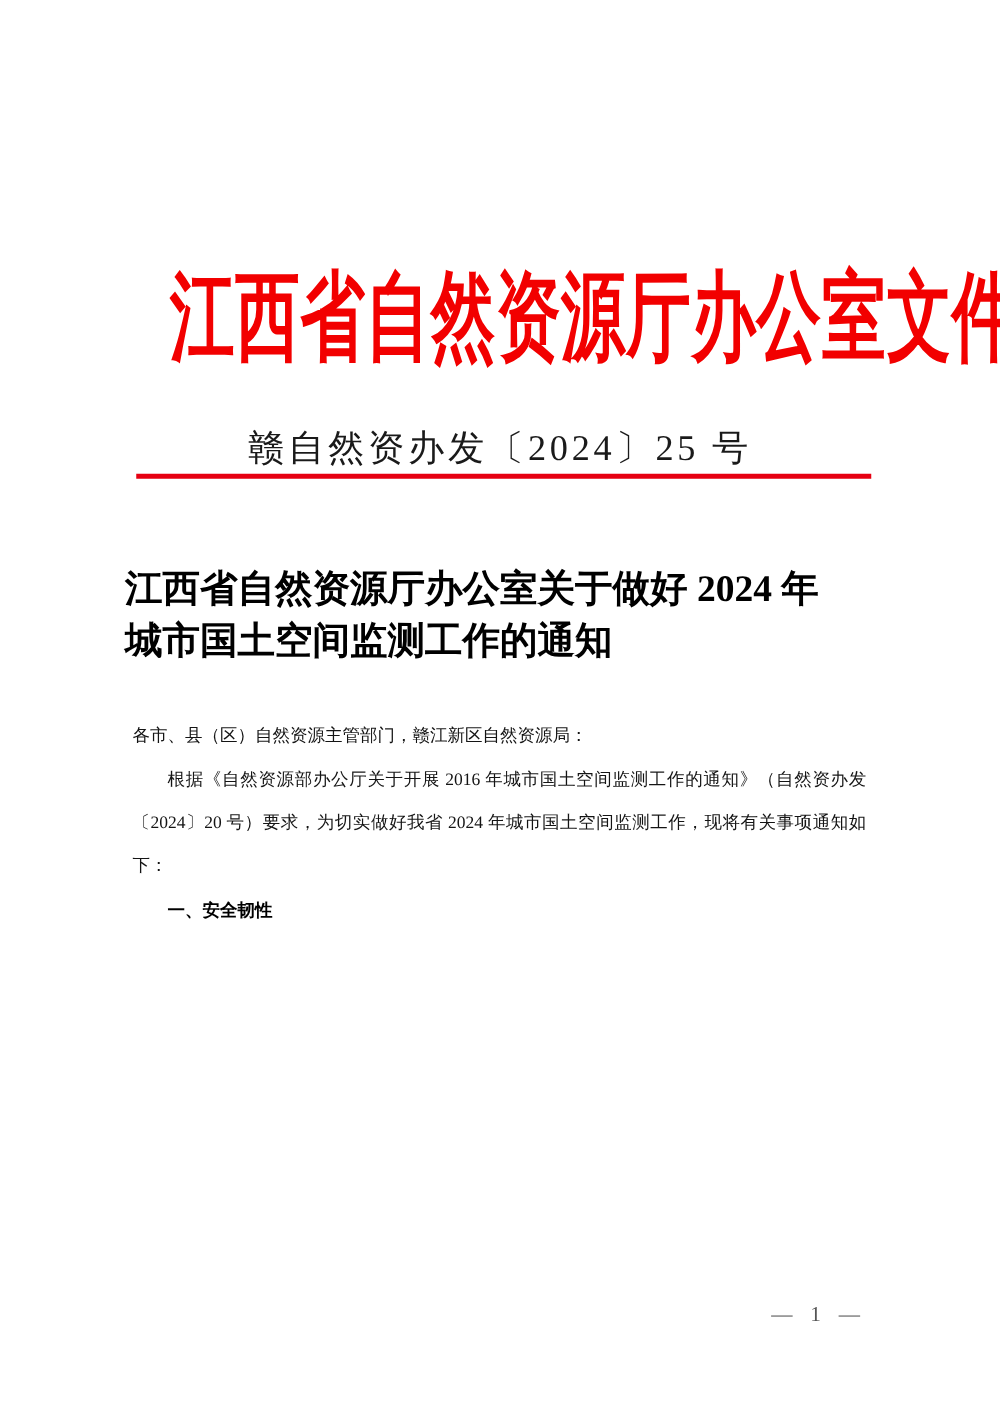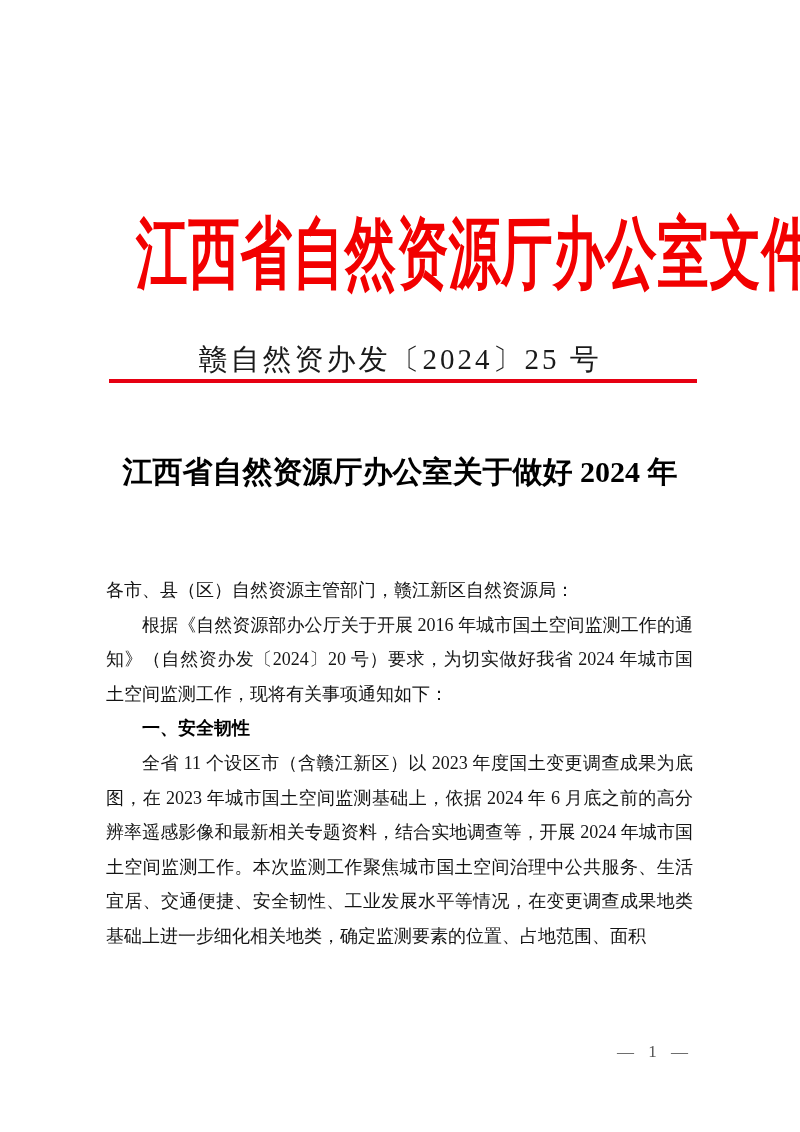--- a/index.html
+++ b/index.html
@@ -45,32 +45,31 @@
     left: 109px;
     width: 588px;
     height: 4px;
     background: #e60012;
   }
   .doc-title {
     position: absolute;
     top: 451px;
     left: 100px;
     width: 600px;
-    text-align: center;
     font-size: 30px;
     line-height: 41px;
     font-weight: bold;
     color: #000;
   }
   .body-text {
     position: absolute;
     top: 573px;
     left: 106px;
     width: 587px;
-    font-size: 18px;
+    font-size: 14px;
     line-height: 34.6px;
     text-align: justify;
     color: #141414;
   }
   .body-text p { margin: 0; }
   .indent { text-indent: 2em; }
   .heading {
     font-family: "Liberation Sans", "DejaVu Sans", sans-serif;
     font-weight: bold;
     color: #000;
@@ -93,24 +92,24 @@
 <div class="page">
 
   <div class="masthead">江西省自然资源厅办公室文件</div>
 
   <div class="doc-number">赣自然资办发〔2024〕25 号</div>
 
   <div class="red-rule"></div>
 
   <div class="doc-title">
     <div>江西省自然资源厅办公室关于做好 2024 年</div>
+    <div>城市国土空间监测工作的通知</div>
   </div>
 
   <div class="body-text">
     <p class="salutation">各市、县（区）自然资源主管部门，赣江新区自然资源局：</p>
     <p class="para indent">根据《自然资源部办公厅关于开展 2016 年城市国土空间监测工作的通知》（自然资办发〔2024〕20 号）要求，为切实做好我省 2024 年城市国土空间监测工作，现将有关事项通知如下：</p>
     <p class="heading indent">一、安全韧性</p>
-    <p class="para indent">全省 11 个设区市（含赣江新区）以 2023 年度国土变更调查成果为底图，在 2023 年城市国土空间监测基础上，依据 2024 年 6 月底之前的高分辨率遥感影像和最新相关专题资料，结合实地调查等，开展 2024 年城市国土空间监测工作。本次监测工作聚焦城市国土空间治理中公共服务、生活宜居、交通便捷、安全韧性、工业发展水平等情况，在变更调查成果地类基础上进一步细化相关地类，确定监测要素的位置、占地范围、面积</p>
   </div>
 
   <div class="page-number">— 1 —</div>
 
 </div>
 
 </body></html>

